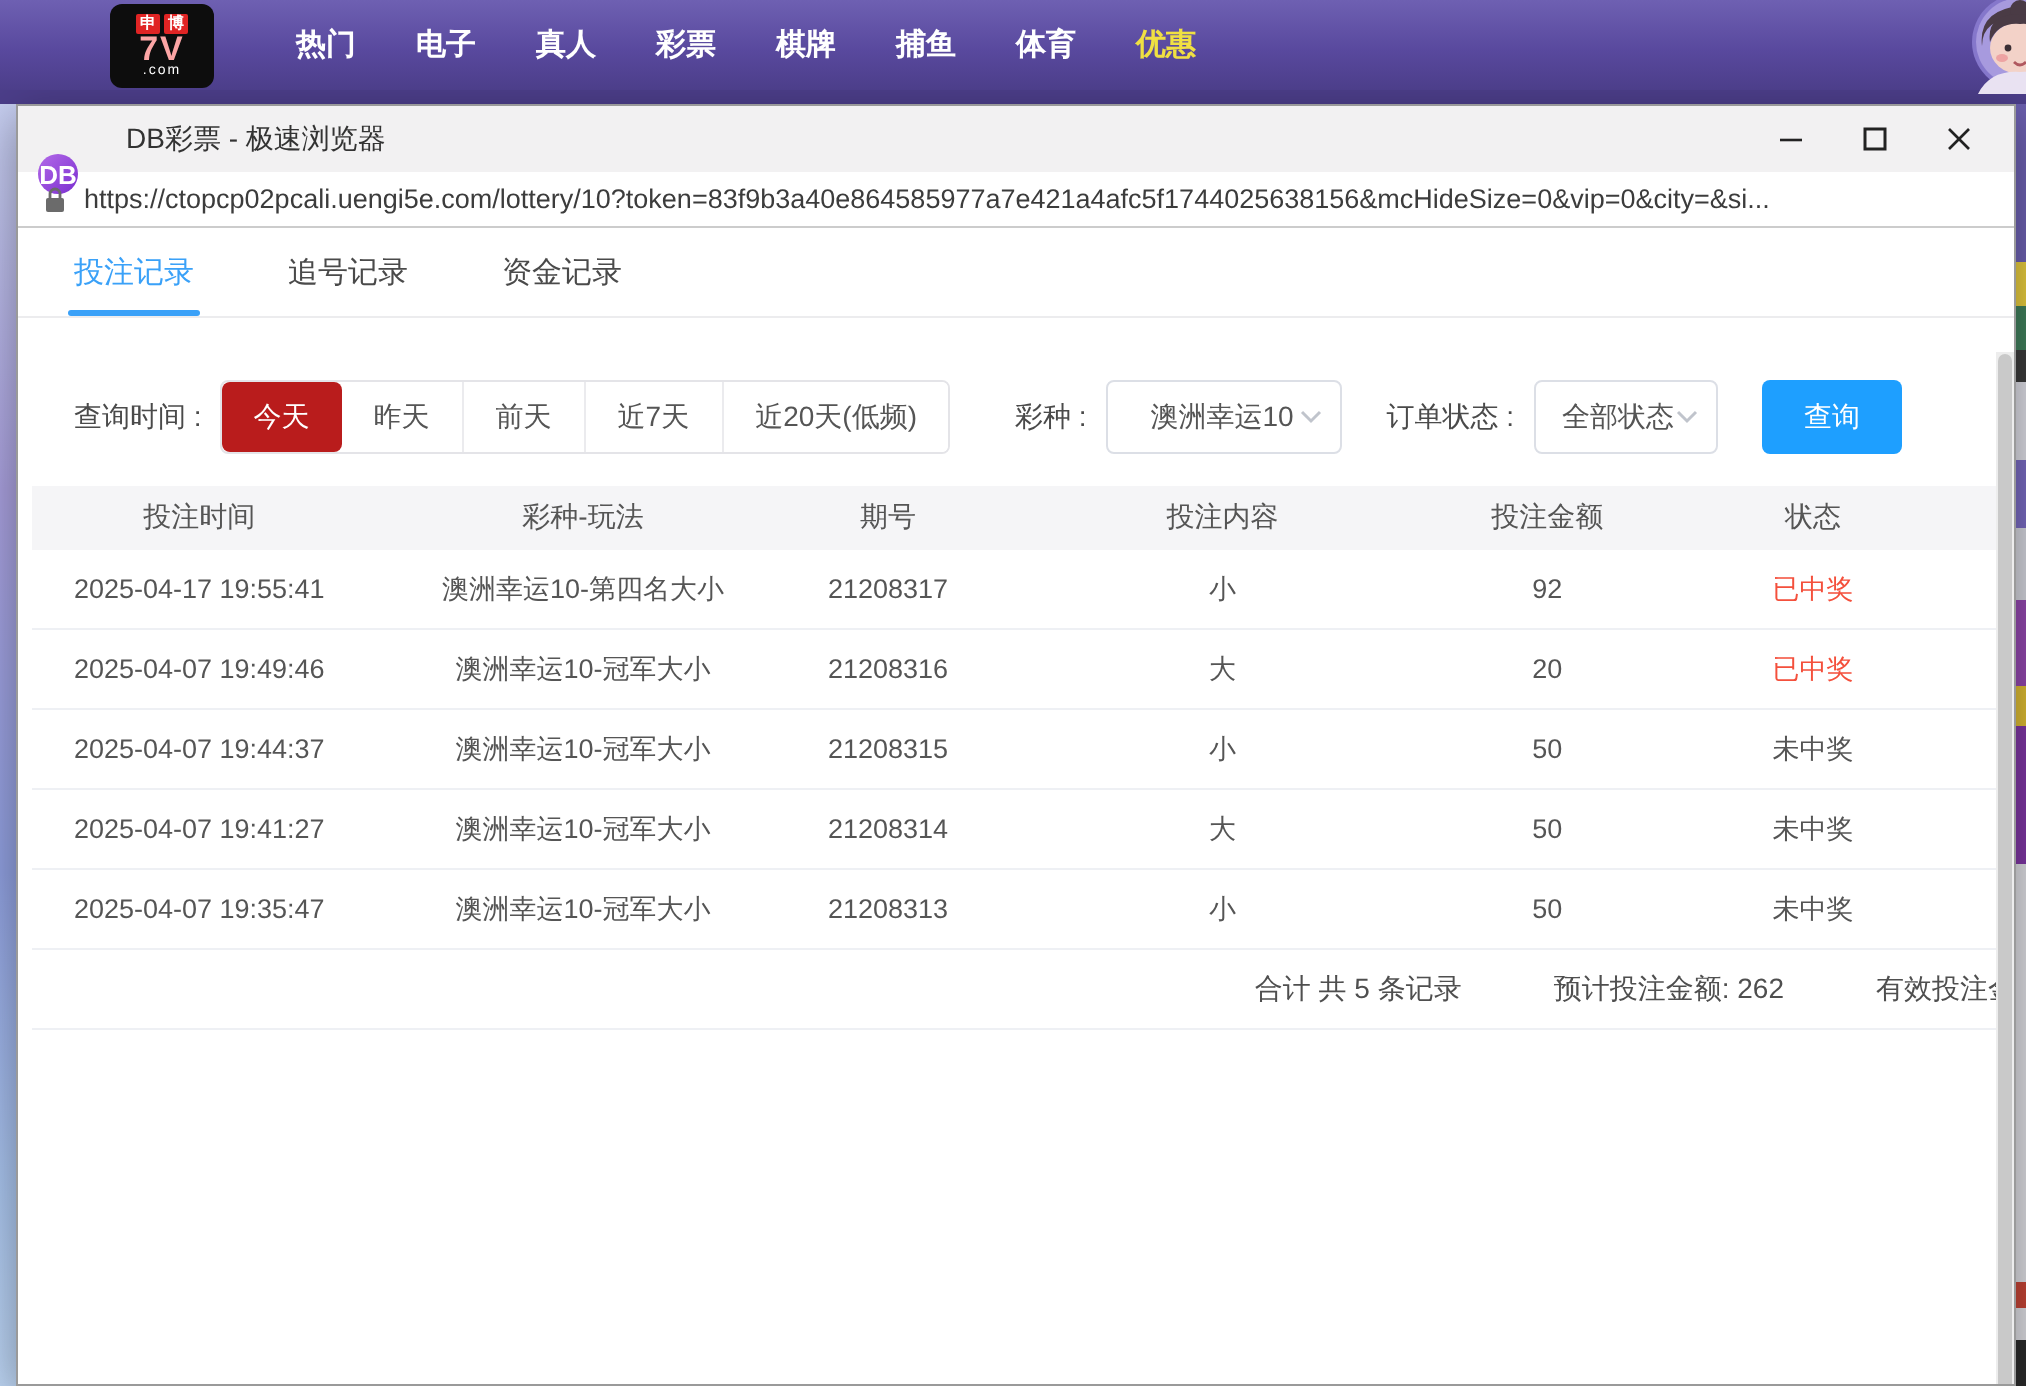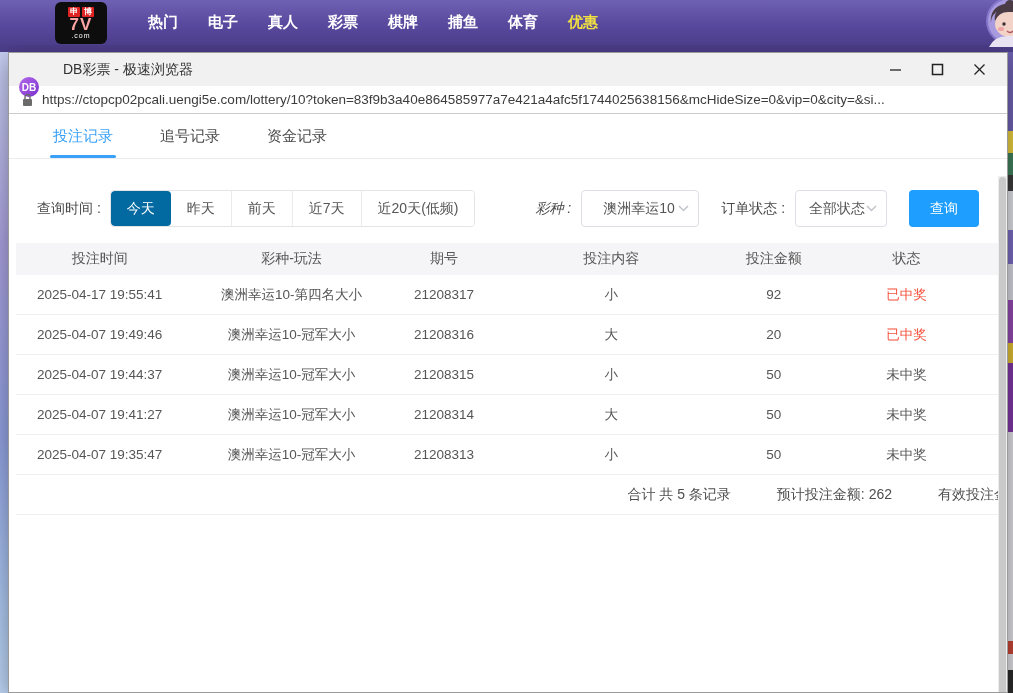--- a/index.html
+++ b/index.html
@@ -25,43 +25,43 @@
   .gap-top { position:absolute; left:0; top:45px; width:1013px; height:7px; background:#4c3e8a; }
   .side-left { position:absolute; left:0; top:52px; width:8px; height:641px;
     background:linear-gradient(180deg,#c6cef0 0%,#a89fdc 30%,#8f9fde 60%,#a9c4ec 85%,#bcd4f2 100%); }
   .side-right { position:absolute; left:1008px; top:52px; width:5px; height:641px; display:flex; flex-direction:column; }
 
   
   .window { position:absolute; left:8px; top:52px; width:1000px; height:641px; background:#fff;
     border:1px solid #9a9a9a; box-shadow:0 6px 22px rgba(0,0,0,.35); overflow:hidden; }
   .titlebar { height:33px; background:#f2f1f2; display:flex; align-items:center; padding:0 10px; }
   .favicon { width:20px; height:20px; border-radius:50%; background:linear-gradient(135deg,#b36ae8,#7b2fd0);
-    color:#fff; font-size:10px; font-weight:bold; display:flex; align-items:center; justify-content:center;margin-top:35px; }
+    color:#fff; font-size:13px; font-weight:bold; display:flex; align-items:center; justify-content:center;margin-top:35px; }
   .win-title { margin-left:24px; font-size:14px; color:#333; }
   .win-controls { margin-left:auto; display:flex; align-items:center; gap:14px; padding-right:4px; }
   .win-btn { width:28px; height:24px; display:flex; align-items:center; justify-content:center; cursor:pointer; }
   .urlbar { height:28px; background:#fff; border-bottom:1px solid #cccccc; display:flex; align-items:center; padding:0 13px; gap:9px; }
   .url-text { font-size:13.5px; color:#3c3c3c; white-space:nowrap; overflow:hidden; flex:1; cursor:text; }
 
   .content { position:relative; height:578px; background:#fff; }
 
   
-  .tabs { position:relative; height:45px; border-bottom:1px solid #ececee; display:flex; align-items:flex-end; gap:47px; padding-left:44px; }
+  .tabs { position:relative; height:45px; border-bottom:1px solid #ececee; display:flex; align-items:flex-end; gap:47px; padding-left:28px; }
   .tab { font-size:15px; color:#4a4a4a; cursor:pointer; position:relative; height:100%; display:flex; align-items:center; }
   .tab.active { color:#3aa1f8; }
   .tab.active::after { content:""; position:absolute; left:-3px; right:-3px; bottom:0; height:3px; border-radius:2px; background:#3aa1f8; }
 
   
   .filterbar { margin-top:31px; display:flex; align-items:center; padding-left:28px; height:37px; font-size:14px; color:#4a4a4a; }
   .time-group { display:flex; align-items:stretch; height:37px; border:1px solid #e4e4e8; border-radius:4px; overflow:hidden; margin-left:9px; }
   .time-opt { display:flex; align-items:center; padding:0 16px; color:#555; cursor:pointer; background:#fff; }
   .time-opt:nth-child(n+3) { border-left:1px solid #ebebee; }
-  .time-opt.active { background:#0369a1; color:#fff; border-radius:4px; }
+  .time-opt.active { background:#b91c1c; color:#fff; border-radius:4px; }
   .flabel { margin-left:0; }
-  .flabel.lottery { margin-left:60px;font-style:italic; }
+  .flabel.lottery { margin-left:32px; }
   .flabel.status { margin-left:22px; }
   .fselect { display:flex; align-items:center; justify-content:space-between; height:37px; border:1px solid #dcdfe6;
     border-radius:4px; margin-left:10px; padding:0 9px 0 13px; color:#555; cursor:pointer; background:#fff; }
   .fselect.lottery { width:118px;padding-left:21px; }
   .fselect.status { width:92px; }
   .search-btn { margin-left:22px; width:70px; height:37px; border-radius:4px; background:#1e9fff; color:#fff;
     font-size:14px; display:flex; align-items:center; justify-content:center; cursor:pointer; }
 
   
   .table { margin-top:16px; padding:0 7px; }

